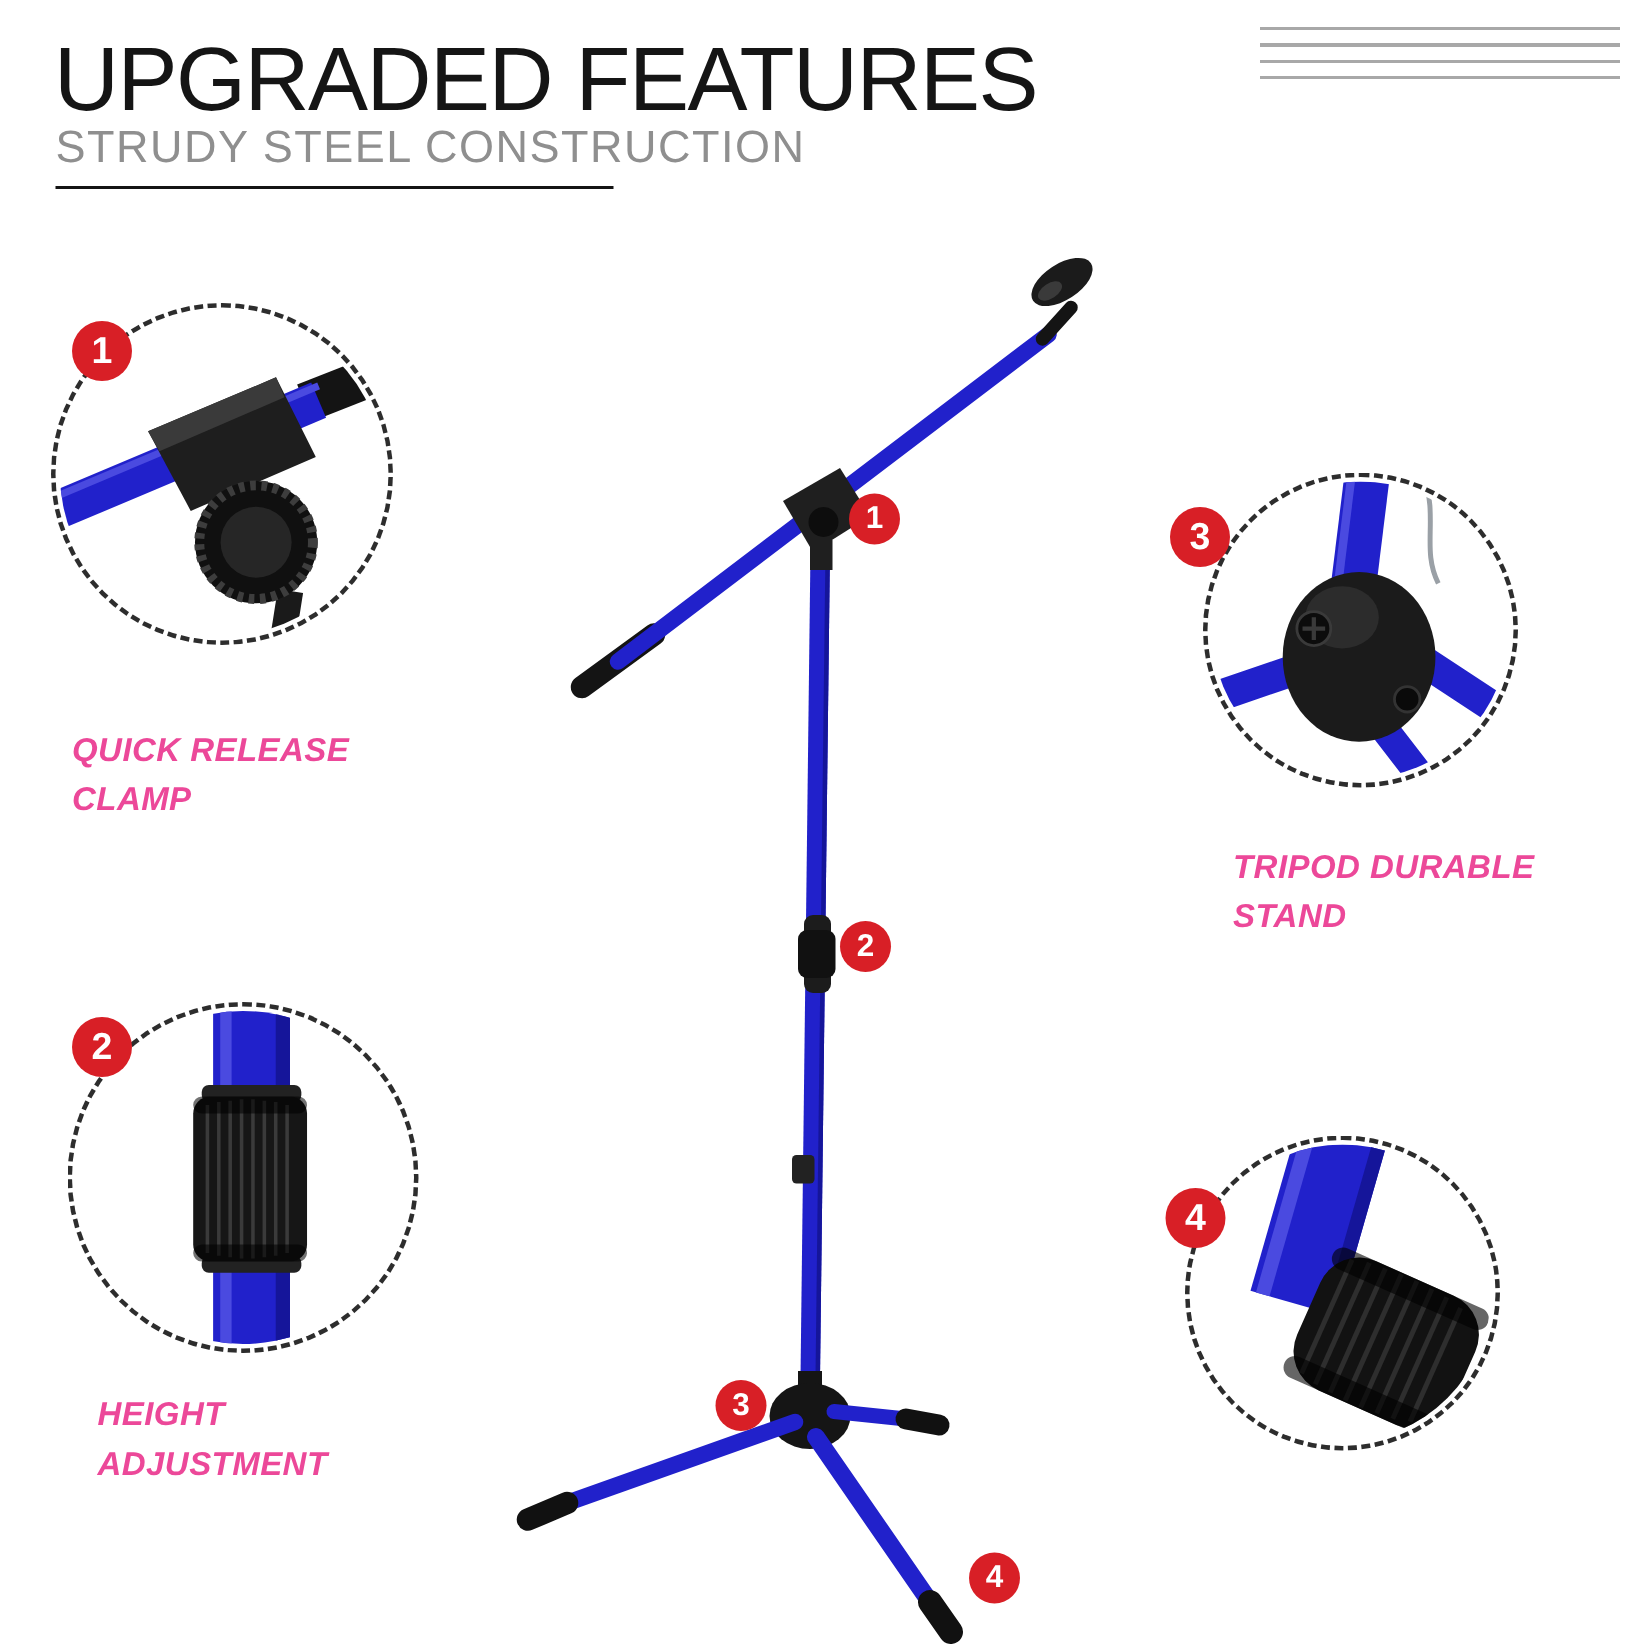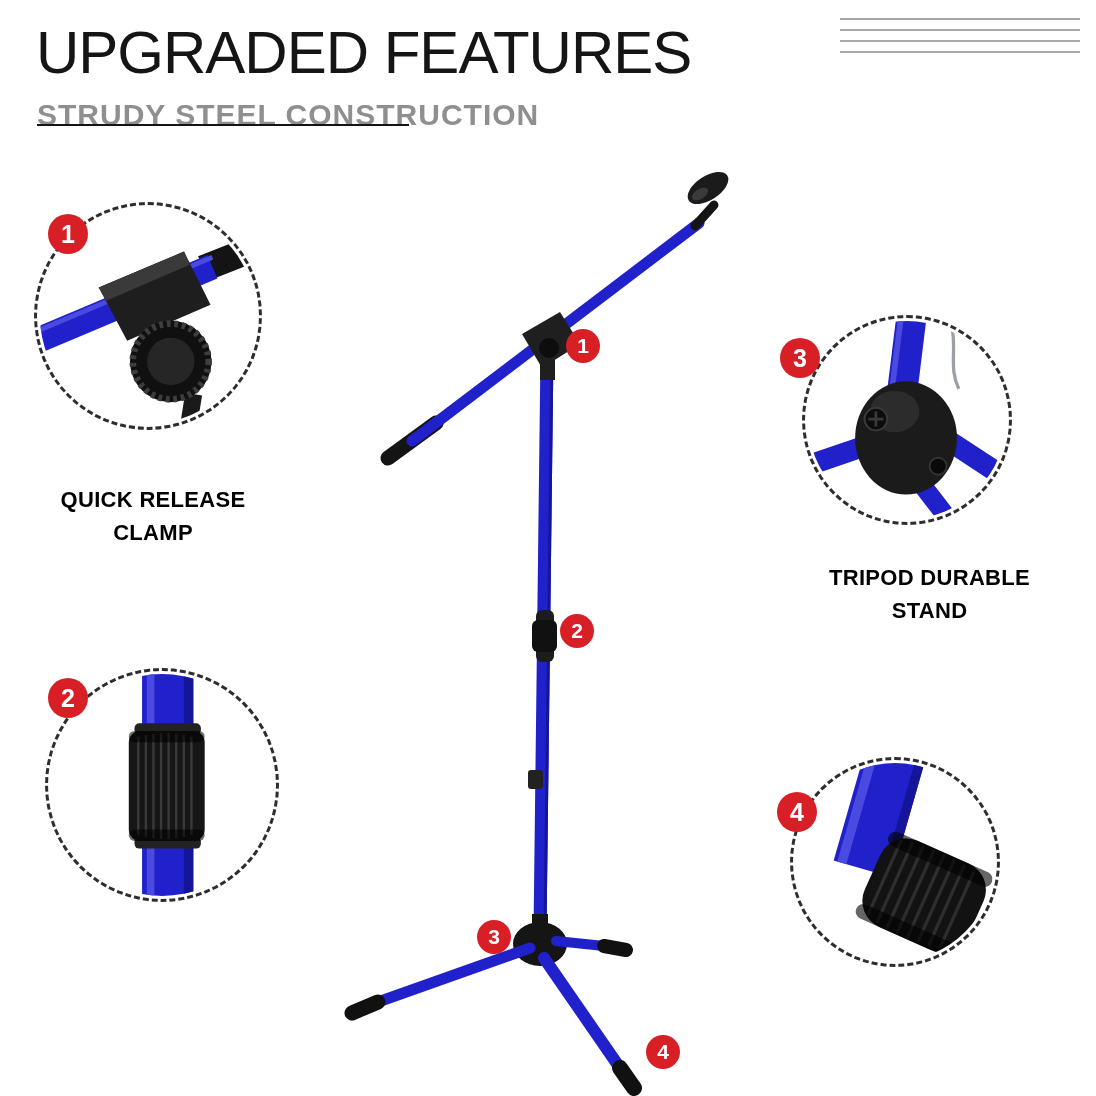--- a/index.html
+++ b/index.html
@@ -6,21 +6,21 @@
   .canvas{
     position:relative;width:1096px;height:1096px;background:#ffffff;
     font-family:"Liberation Sans", sans-serif;overflow:hidden;
   }
   
   .title{
     position:absolute;left:36px;top:18px;font-size:60px;font-weight:400;
     letter-spacing:-1px;color:#151515;white-space:nowrap;
   }
   .subtitle{
-    position:absolute;left:37px;top:98px;font-size:30px;font-weight:700;
+    position:absolute;left:37px;top:82px;font-size:30px;font-weight:400;
     letter-spacing:1px;color:#8f8f8f;white-space:nowrap;
   }
   .subtitle-rule{
     position:absolute;left:37px;top:124px;width:372px;height:2px;background:#141414;
   }
   
   .logo{position:absolute;right:16px;top:12px;width:240px;height:58px;}
   .logo-stripes{
     position:absolute;left:0;top:6px;width:100%;height:44px;
     background:repeating-linear-gradient(#a8a8a8 0 2px, transparent 2px 11px);
@@ -57,22 +57,22 @@
     position:absolute;width:34px;height:34px;border-radius:50%;
     background:#d81f26;color:#fff;font-weight:800;font-size:21px;
     display:flex;align-items:center;justify-content:center;z-index:6;
   }
   .m1{left:566px;top:329px;}
   .m2{left:560px;top:614px;}
   .m3{left:477px;top:920px;}
   .m4{left:646px;top:1035px;}
   
   .callout-label{
-    position:absolute;text-align:center;font-weight:800;font-size:22px;
-    line-height:1.5;color:#000000;letter-spacing:.3px;white-space:pre-line;z-index:5;
+    position:absolute;text-align:left;font-weight:800;font-size:22px;
+    line-height:1.5;color:#ec4899;letter-spacing:.3px;white-space:pre-line;z-index:5;font-style:italic;
   }
   .l1{left:48px;top:483px;width:210px;}
   .l2{left:65px;top:926px;width:210px;}
   .l3{left:822px;top:561px;width:215px;}
   .l4{left:812px;top:1030px;width:215px;}
   
   .stand-svg{position:absolute;left:0;top:0;width:1096px;height:1096px;z-index:2;}
 </style>
 </head>
 <body>
@@ -167,20 +167,22 @@
             <line x1="132" y1="63" x2="132" y2="173"></line>
           <line x1="140" y1="64" x2="140" y2="172"></line>
             <line x1="148" y1="66" x2="148" y2="170"></line>
         </g>
         <rect x="82" y="60" width="80" height="12" rx="6" fill="#000000" opacity="0.55"></rect>
         <rect x="82" y="164" width="80" height="12" rx="6" fill="#000000" opacity="0.55"></rect>
       </svg>
     </div>
   </div>
   <div class="badge b2">2</div>
+  <div class="callout-label l2">HEIGHT
+ADJUSTMENT</div>
 
   <div class="callout-circle c3">
     <div class="callout-clip">
       <svg viewBox="0 0 210 210">
         <path d="M 150 -5 C 160 28, 148 48, 160 72" stroke="#9aa0a6" stroke-width="3.5" fill="none"></path>
         <rect x="88" y="-8" width="32" height="100" fill="#2121cb" transform="rotate(7 104 42)"></rect>
         <rect x="90" y="-8" width="6" height="100" fill="#4a4ae0" transform="rotate(7 104 42)"></rect>
         <line x1="62" y1="132" x2="-8" y2="156" stroke="#2121cb" stroke-width="22" stroke-linecap="round"></line>
         <line x1="148" y1="126" x2="218" y2="172" stroke="#2121cb" stroke-width="22" stroke-linecap="round"></line>
         <line x1="118" y1="170" x2="152" y2="214" stroke="#2121cb" stroke-width="20" stroke-linecap="round"></line>

